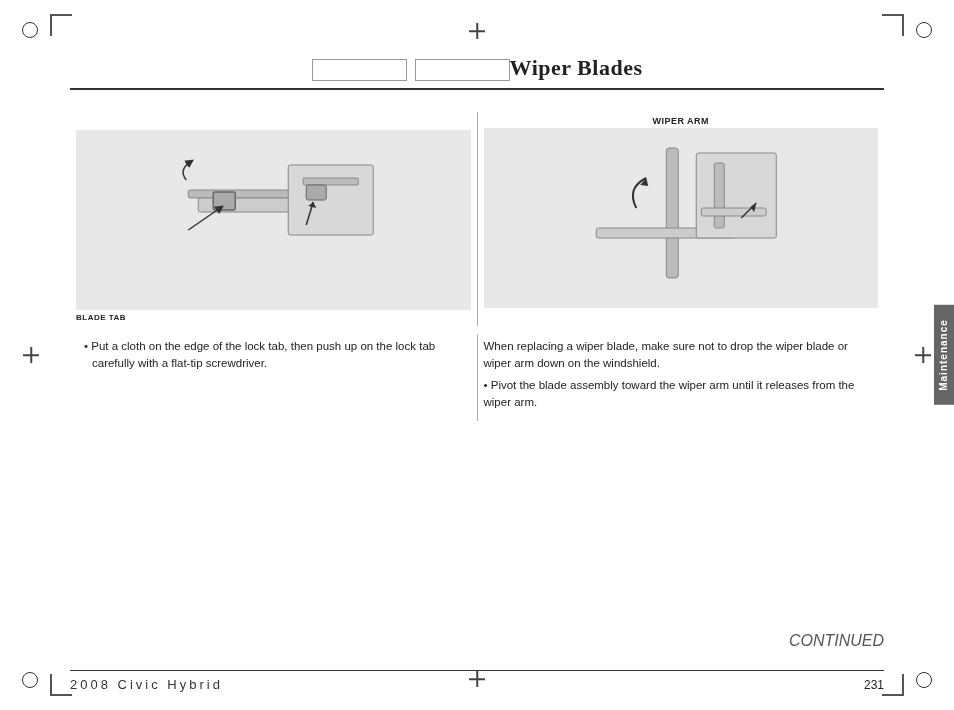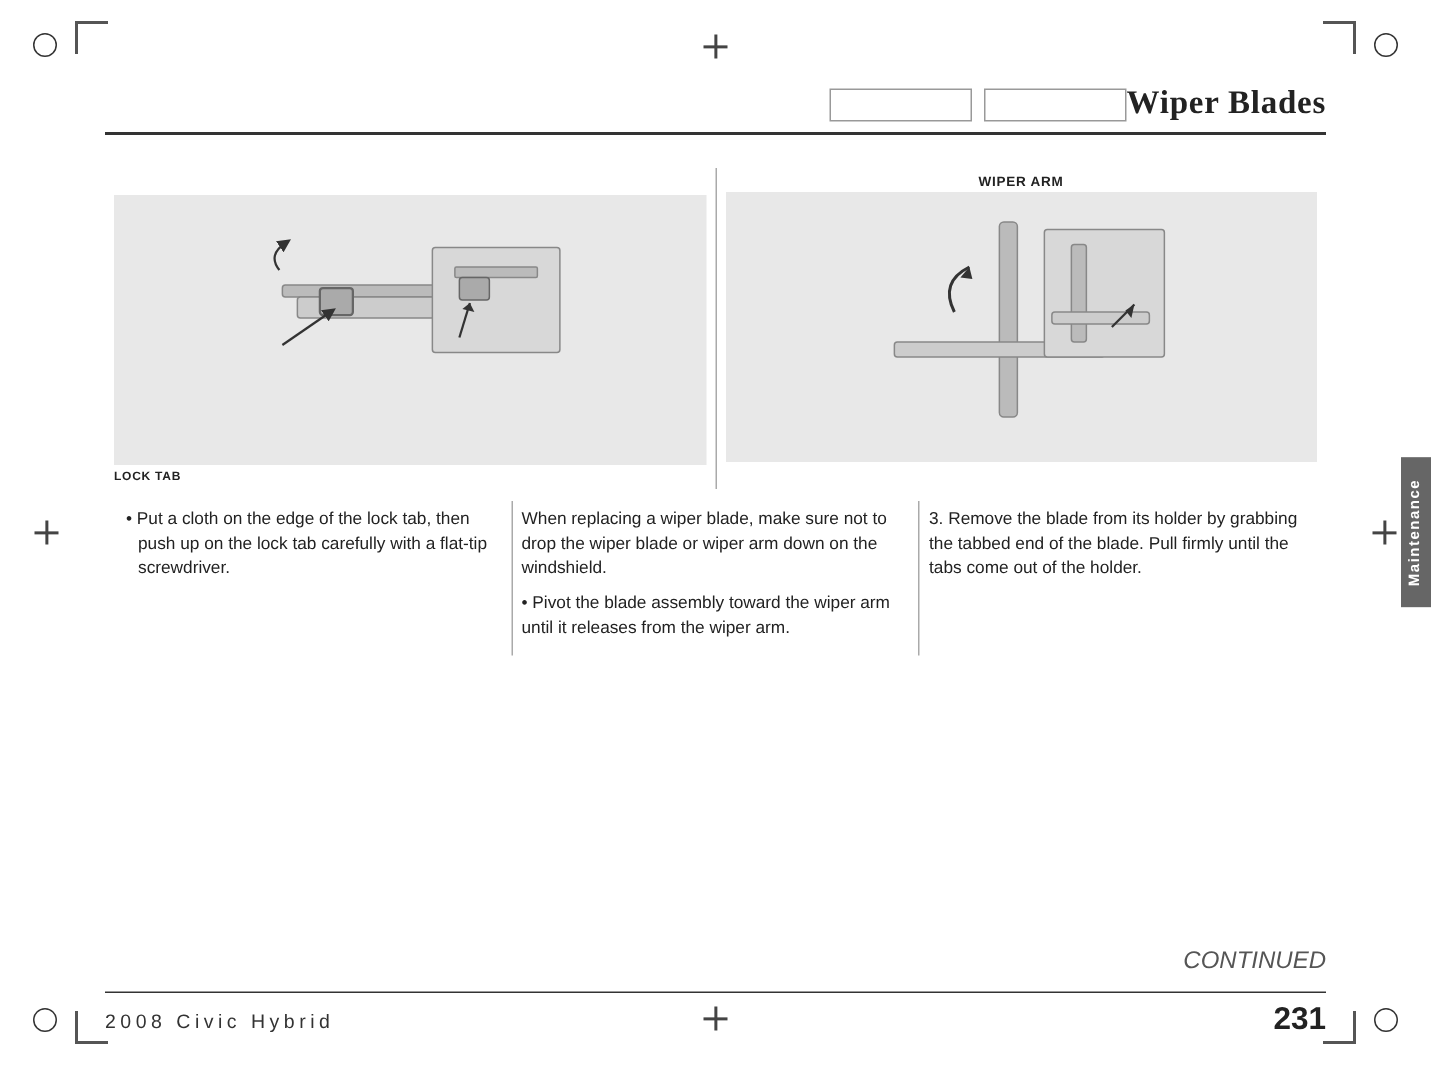--- a/index.html
+++ b/index.html
@@ -84,21 +84,21 @@
     .crosshair.left-middle { top: 50%; left: 23px; transform: translateY(-50%); }
     .crosshair.right-middle { top: 50%; right: 23px; transform: translateY(-50%); }
 
     
     .page-header {
       position: absolute;
       top: 55px;
       left: 70px;
       right: 70px;
       display: flex;
-      justify-content: flex-end;
+      justify-content: center;
       align-items: flex-end;
     }
 
     .header-boxes {
       display: flex;
       gap: 8px;
     }
 
     .header-box {
       width: 95px;
@@ -232,22 +232,22 @@
       gap: 30px;
     }
 
     .footer-model {
       font-size: 13px;
       letter-spacing: 3px;
       color: #333;
     }
 
     .footer-page {
-      font-size: 21px;
-      font-weight: bold;
+      font-size: 12px;
+      font-weight: normal;
       color: #222;
     }
 
     
     .maintenance-tab {
       position: absolute;
       right: 0;
       top: 50%;
       transform: translateY(-50%);
       background: #666;
@@ -329,21 +329,21 @@
           <defs>
             <marker id="arr" markerWidth="6" markerHeight="6" refX="3" refY="3" orient="auto">
               <path d="M0,0 L6,3 L0,6 Z" fill="#333"></path>
             </marker>
             <marker id="arr2" markerWidth="6" markerHeight="6" refX="3" refY="3" orient="auto">
               <path d="M0,0 L6,3 L0,6 Z" fill="#333"></path>
             </marker>
           </defs>
         </svg>
       </div>
-      <div class="illus-label-bottom">LOCK TAB</div>
+      <div class="illus-label-bottom">BLADE TAB</div>
     </div>
 
     <div class="illus-col">
       <div class="illus-label-top">WIPER ARM</div>
       <div class="illus-box">
         <svg class="illus-svg" viewBox="0 0 230 180" xmlns="http://www.w3.org/2000/svg">
 
           <rect x="100" y="20" width="12" height="130" rx="3" fill="#bbb" stroke="#888" stroke-width="1"></rect>
 
           <rect x="30" y="100" width="140" height="10" rx="2" fill="#ccc" stroke="#888" stroke-width="1"></rect>
@@ -370,23 +370,20 @@
 
     <div class="text-col">
       <p class="bullet">• Put a cloth on the edge of the lock tab, then push up on the lock tab carefully with a flat-tip screwdriver.</p>
     </div>
 
     <div class="text-col">
       <p>When replacing a wiper blade, make sure not to drop the wiper blade or wiper arm down on the windshield.</p>
       <p>• Pivot the blade assembly toward the wiper arm until it releases from the wiper arm.</p>
     </div>
 
-    <div class="text-col">
-      <p>3. Remove the blade from its holder by grabbing the tabbed end of the blade. Pull firmly until the tabs come out of the holder.</p>
-    </div>
 
   </div>
 
   <div style="margin-top:auto; padding-top:10px;">
     <p class="continued-text">CONTINUED</p>
   </div>
 
 </div>
 
 <div class="page-footer">

